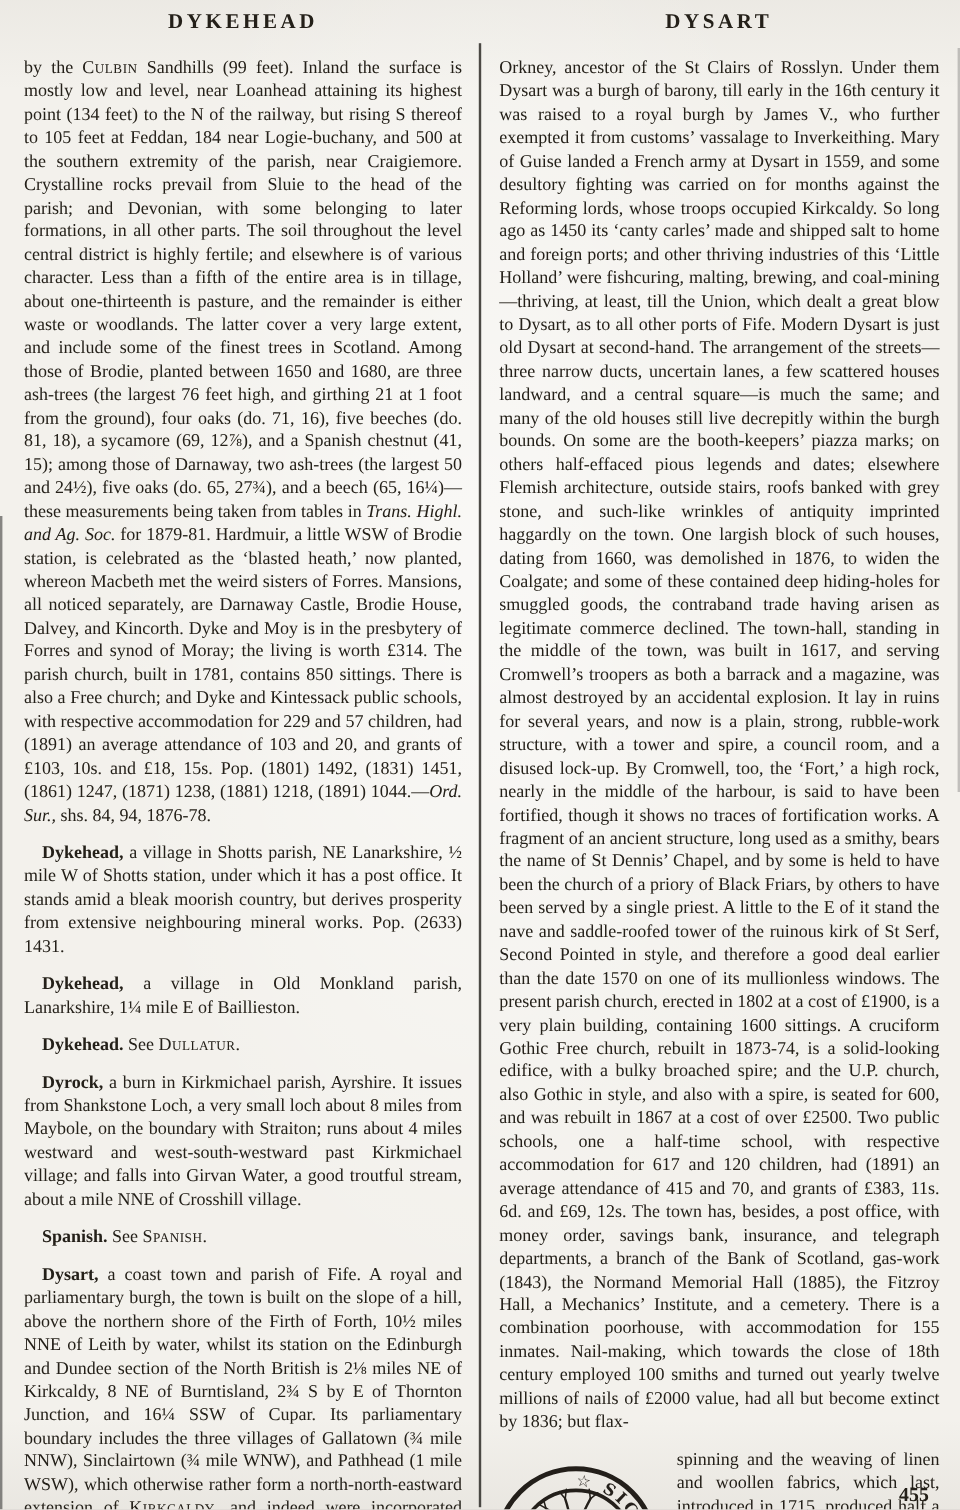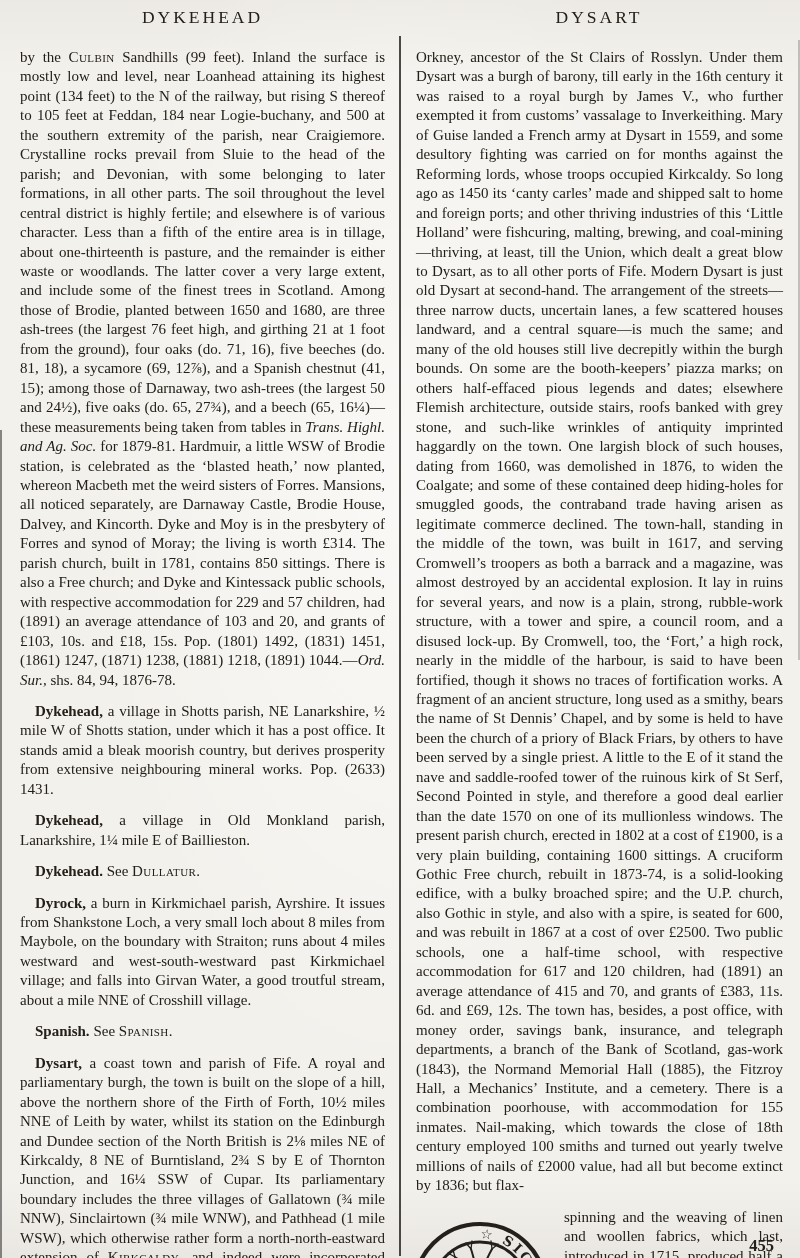--- a/index.html
+++ b/index.html
@@ -7,21 +7,21 @@
   .page {
     position:relative; width:800px; height:1258px; margin:0 auto;
     background-color:var(--paper);
     background-image: radial-gradient(ellipse at 50% 38%, rgba(255,255,255,.55) 0%, rgba(255,255,255,0) 55%),
                       linear-gradient(180deg, rgba(120,110,95,.06), rgba(120,110,95,0) 6%, rgba(120,110,95,0) 94%, rgba(120,110,95,.08));
     color:var(--ink);
     font-family:"Liberation Serif","DejaVu Serif",serif;
     overflow:hidden;
   }
   .running-head {
-    position:absolute; top:7px; font-weight:normal; font-size:17.5px;
+    position:absolute; top:7px; font-weight:bold; font-size:17.5px;
     letter-spacing:3px; text-align:center; white-space:nowrap;
   }
   .head-left  { left:8px;  width:389px; }
   .head-right { left:404px; width:390px;text-align:center; }
   .column-divider { position:absolute; left:399px; top:36px; bottom:2px; width:2px; background:var(--rule); opacity:.85; }
   .scan-edge-left  { position:absolute; left:0; top:430px; bottom:0; width:2px; background:#2b2b2b; opacity:.55; }
   .scan-edge-right { position:absolute; right:0; top:40px; height:620px; width:2px; background:#2b2b2b; opacity:.25; }
   .columns { position:absolute; left:8px; top:36px; width:787px; bottom:0; }
   .col { position:absolute; top:0; font-size:15px; line-height:19.45px; text-align:justify; }
   .col-left  { left:0;    width:389px; }

